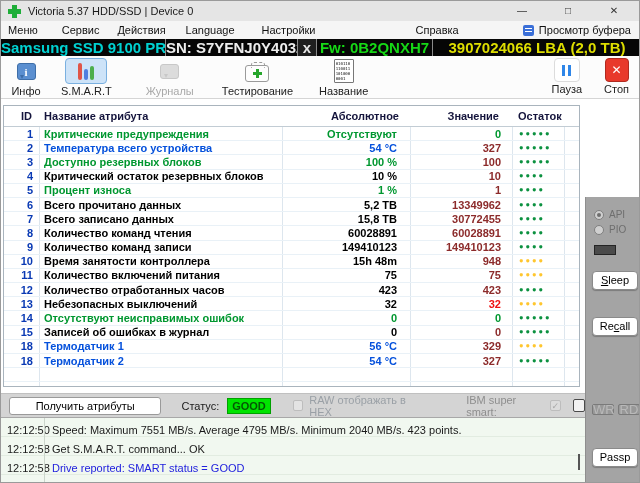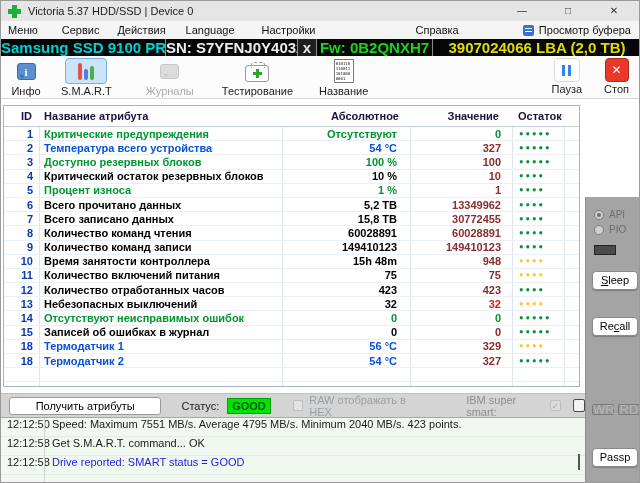--- a/index.html
+++ b/index.html
@@ -109,21 +109,21 @@
   .good-badge { margin-left:8px; width:46px; height:16px; background:#00e400; border:1px solid #00a000; text-align:center; font-weight:bold; font-size:11px; color:#045804; line-height:15px; }
   .raw-chk { margin-left:22px; display:flex; align-items:center; gap:6px; color:#9aa0a6; }
   .checkbox.dis { background:#e3e3e3; border-color:#bdbdbd; }
   .ibm-label { margin-left:42px; color:#8e8e8e; }
   .checkbox.mini-check { margin-left:5px; background:#dcdcdc; border-color:#bdbdbd; color:#a9a9a9; font-size:9px; line-height:10px; text-align:center; }
   .lone-chk { margin-left:12px; width:13px; height:13px; background:#f2f2f2; border:1px solid #4a4a4a; border-radius:2px; }
 
   
   .logarea { position:absolute; left:0; top:416px; width:584px; height:67px; background:#f1f8f0; border-top:1px solid #a8a8a8; overflow:hidden; }
   .log-divider { position:absolute; left:43px; top:0; bottom:0; width:1px; background:#ccd6cc; }
-  .log-row { display:flex; height:19px; align-items:flex-start; border-bottom:1px solid #e2ece1; font-size:11px; }
+  .log-row { display:flex; height:19px; align-items:flex-end; border-bottom:1px solid #e2ece1; font-size:11px; }
   .log-time { width:43px; text-align:left; padding-left:6px; color:#1a1a1a; flex:none; }
   .log-text { padding-left:8px; white-space:nowrap; }
   .log-scroll { position:absolute; right:5px; top:36px; width:2px; height:16px; background:#555; }
 </style>
 </head>
 <body>
 
 <div class="app">
 
   <div class="titlebar">

